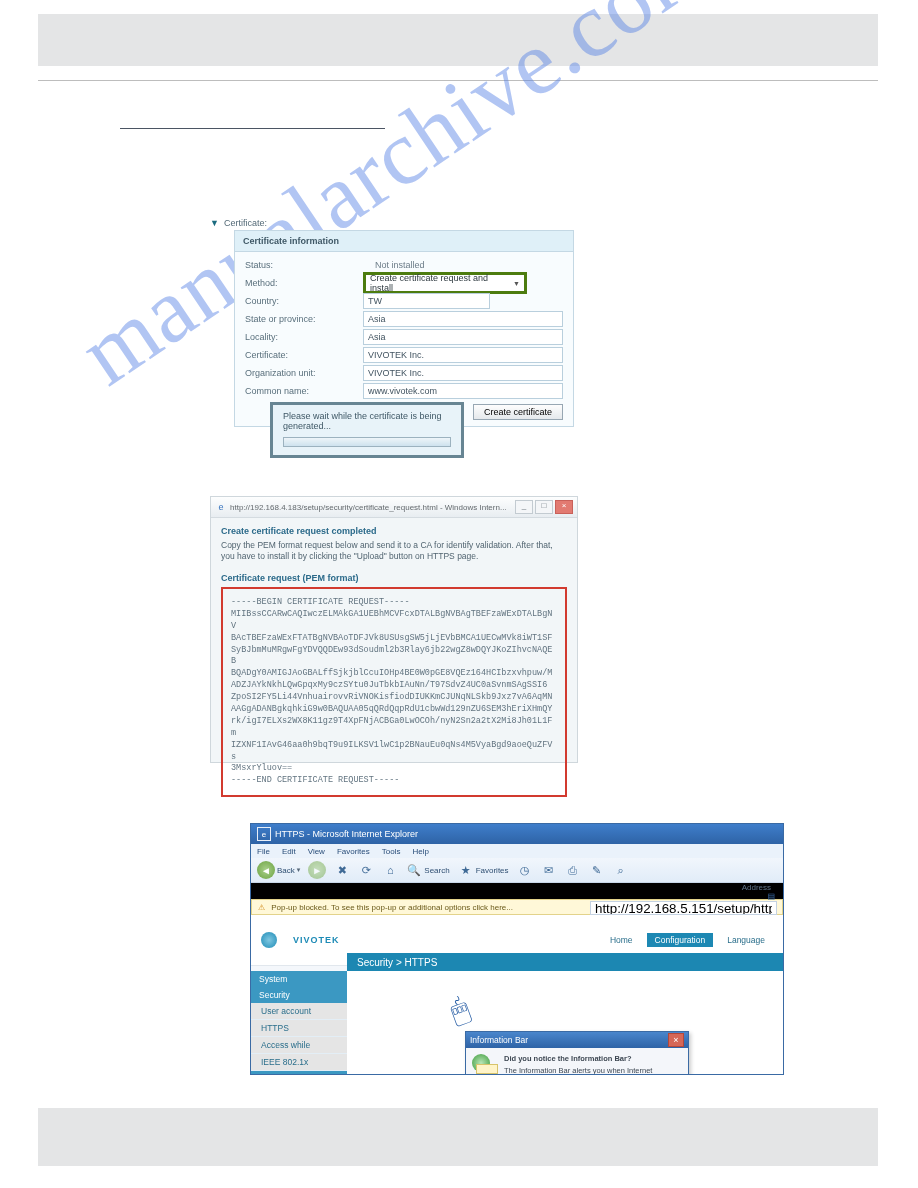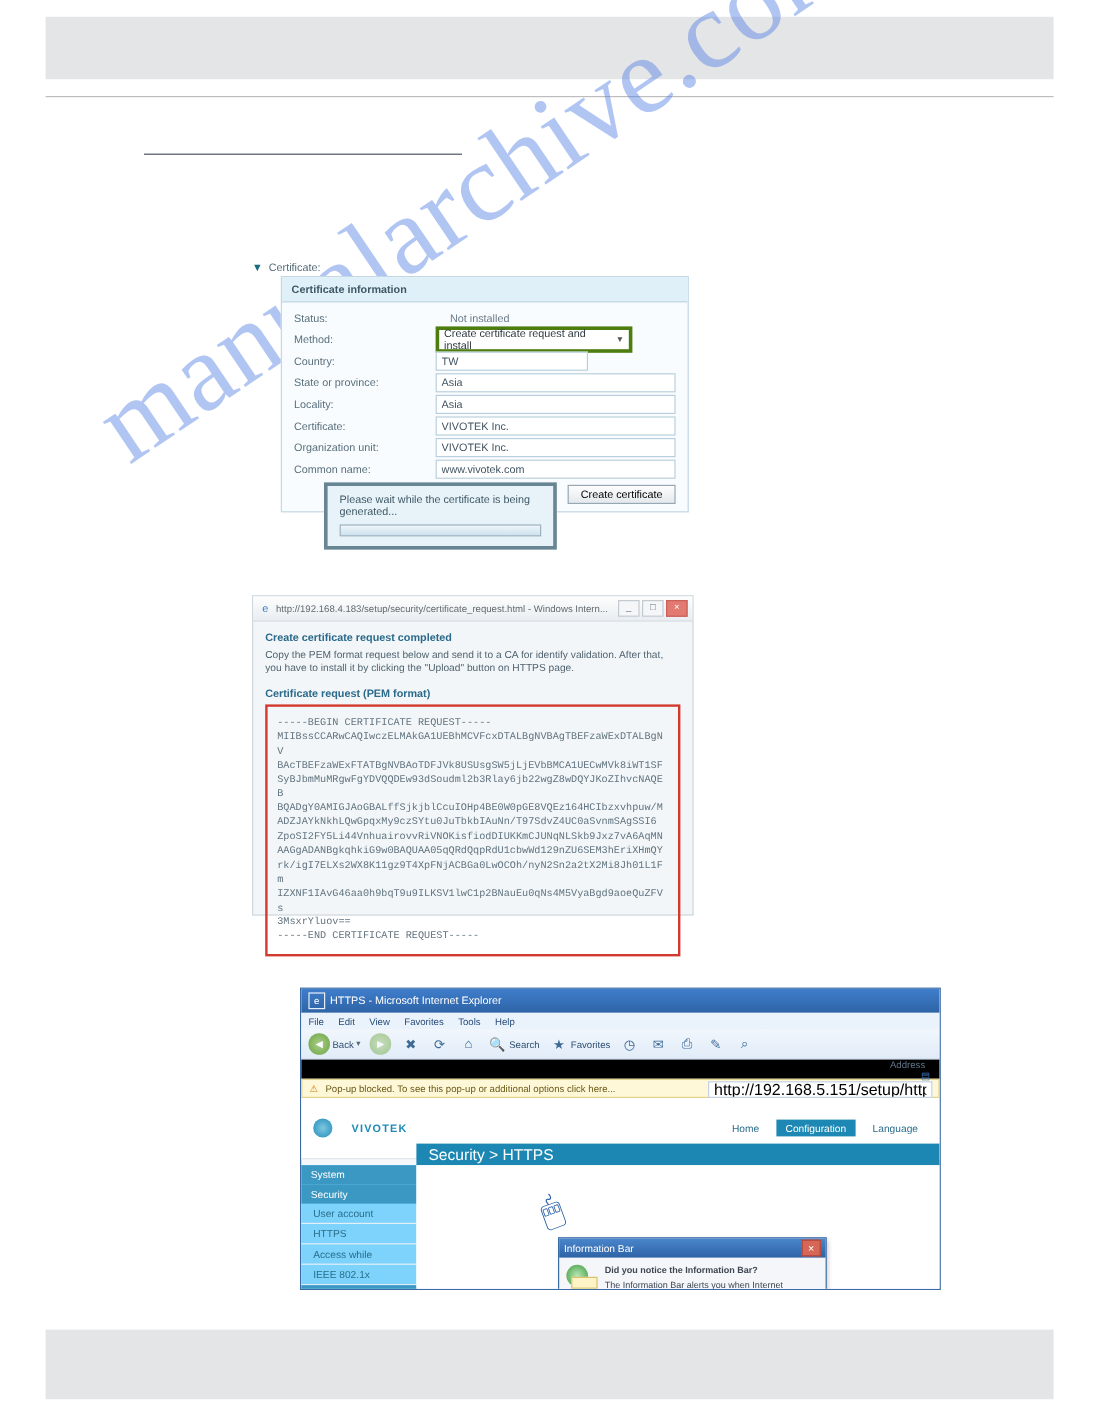--- a/index.html
+++ b/index.html
@@ -136,23 +136,23 @@
   .fig3 .content { position:relative; display:flex; height:calc(100% - 88px); }
   .fig3 .header {
     position:absolute; left:0; right:0; top:0; height:38px; background:#fff;
     display:flex; align-items:center; justify-content:space-between; padding:6px 10px; border-bottom:1px solid #e1e7ed;
   }
   .fig3 .header .brand { display:flex; align-items:center; gap:16px; color:#1e8bb6; font-weight:bold; letter-spacing:1px;}
   .fig3 .header .brand .logo { width:16px;height:16px;border-radius:50%;background:radial-gradient(#7fc7e1,#1e8bb6);} 
   .fig3 .header .navlinks { display:flex; gap:6px;}
   .fig3 .header .navlinks span { padding:2px 8px; font-size:8.5px; color:#2a6e8b;}
   .fig3 .header .navlinks .act { background:#1d88b3; color:#fff;}
-  .fig3 .secbar { position:absolute; left:96px; top:38px; right:0; height:18px; background:#1c87b2; color:#fff; font-size:13px; display:flex; align-items:center; padding-left:10px;}
+  .fig3 .secbar { position:absolute; left:96px; top:38px; right:0; height:18px; background:#1c87b2; color:#fff; font-size:10px; display:flex; align-items:center; padding-left:10px;}
   .fig3 .left {
-    width:96px; background:#7dd3fc; margin-top:56px;
+    width:96px; background:#e5e5e5; margin-top:56px;
   }
   .fig3 .left .grp { background:#3b98c2; color:#fff; padding:3px 8px; font-size:8.5px;}
   .fig3 .left .item { padding:3px 10px; color:#2a6e8b; font-size:8.5px; border-bottom:1px solid #e3eef6;}
   .fig3 .main { flex:1; margin-top:56px; background:#fff; position:relative;}
   .mouse { position:absolute; left:200px; top:78px; font-size:30px; color:#2c61a7; transform:rotate(-20deg);}
   .fig3 .dlg {
     position:absolute; left:118px; top:60px; width:222px; border:1px solid #3a6aa4; background:#f4f6fa;
     box-shadow: 2px 2px 4px rgba(0,0,0,.2);
   }
   .fig3 .dlg .dlgbar {

